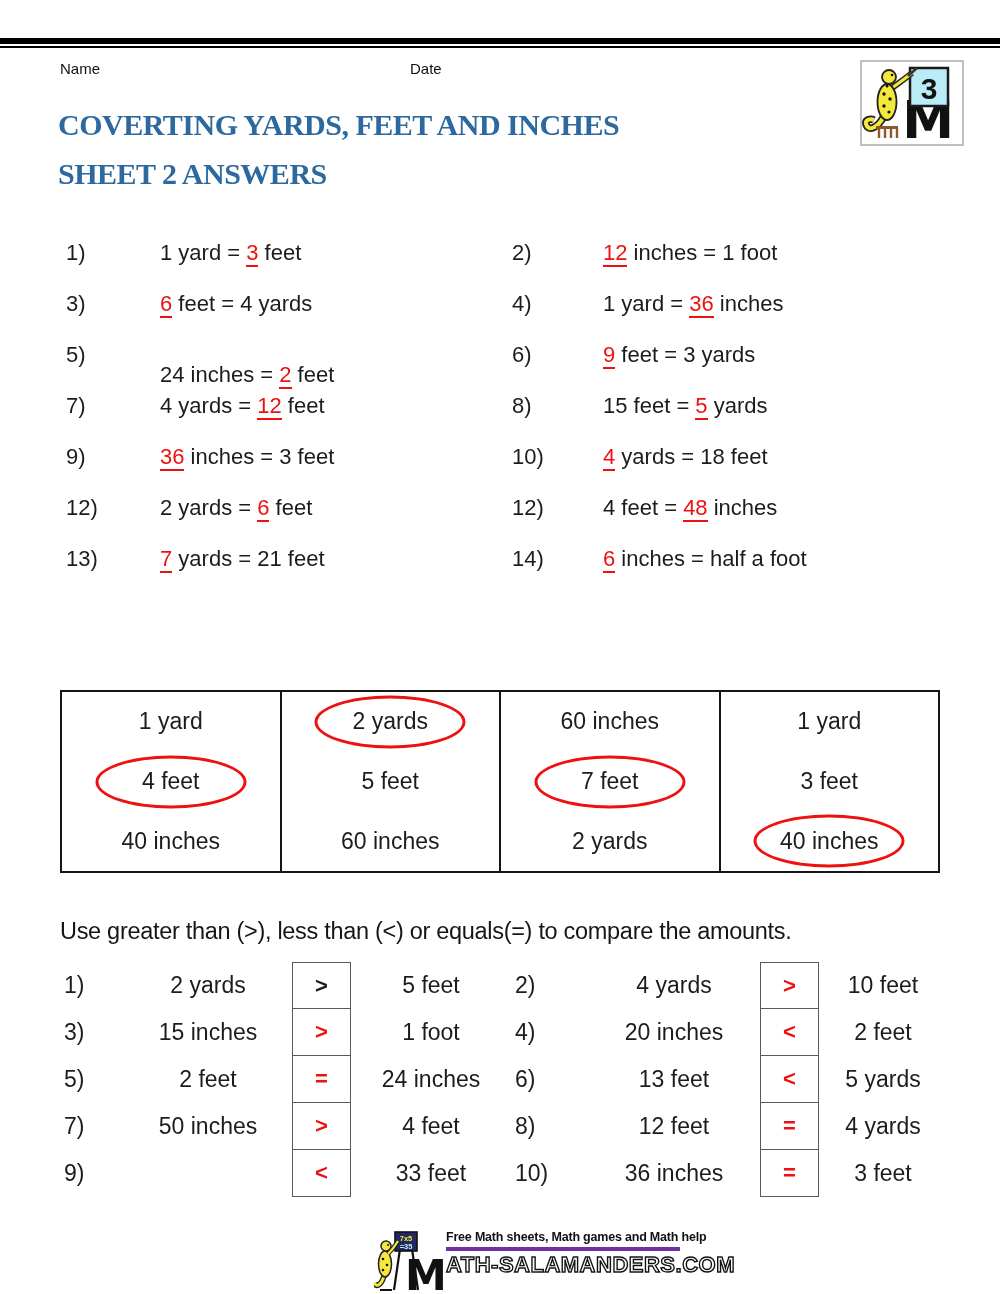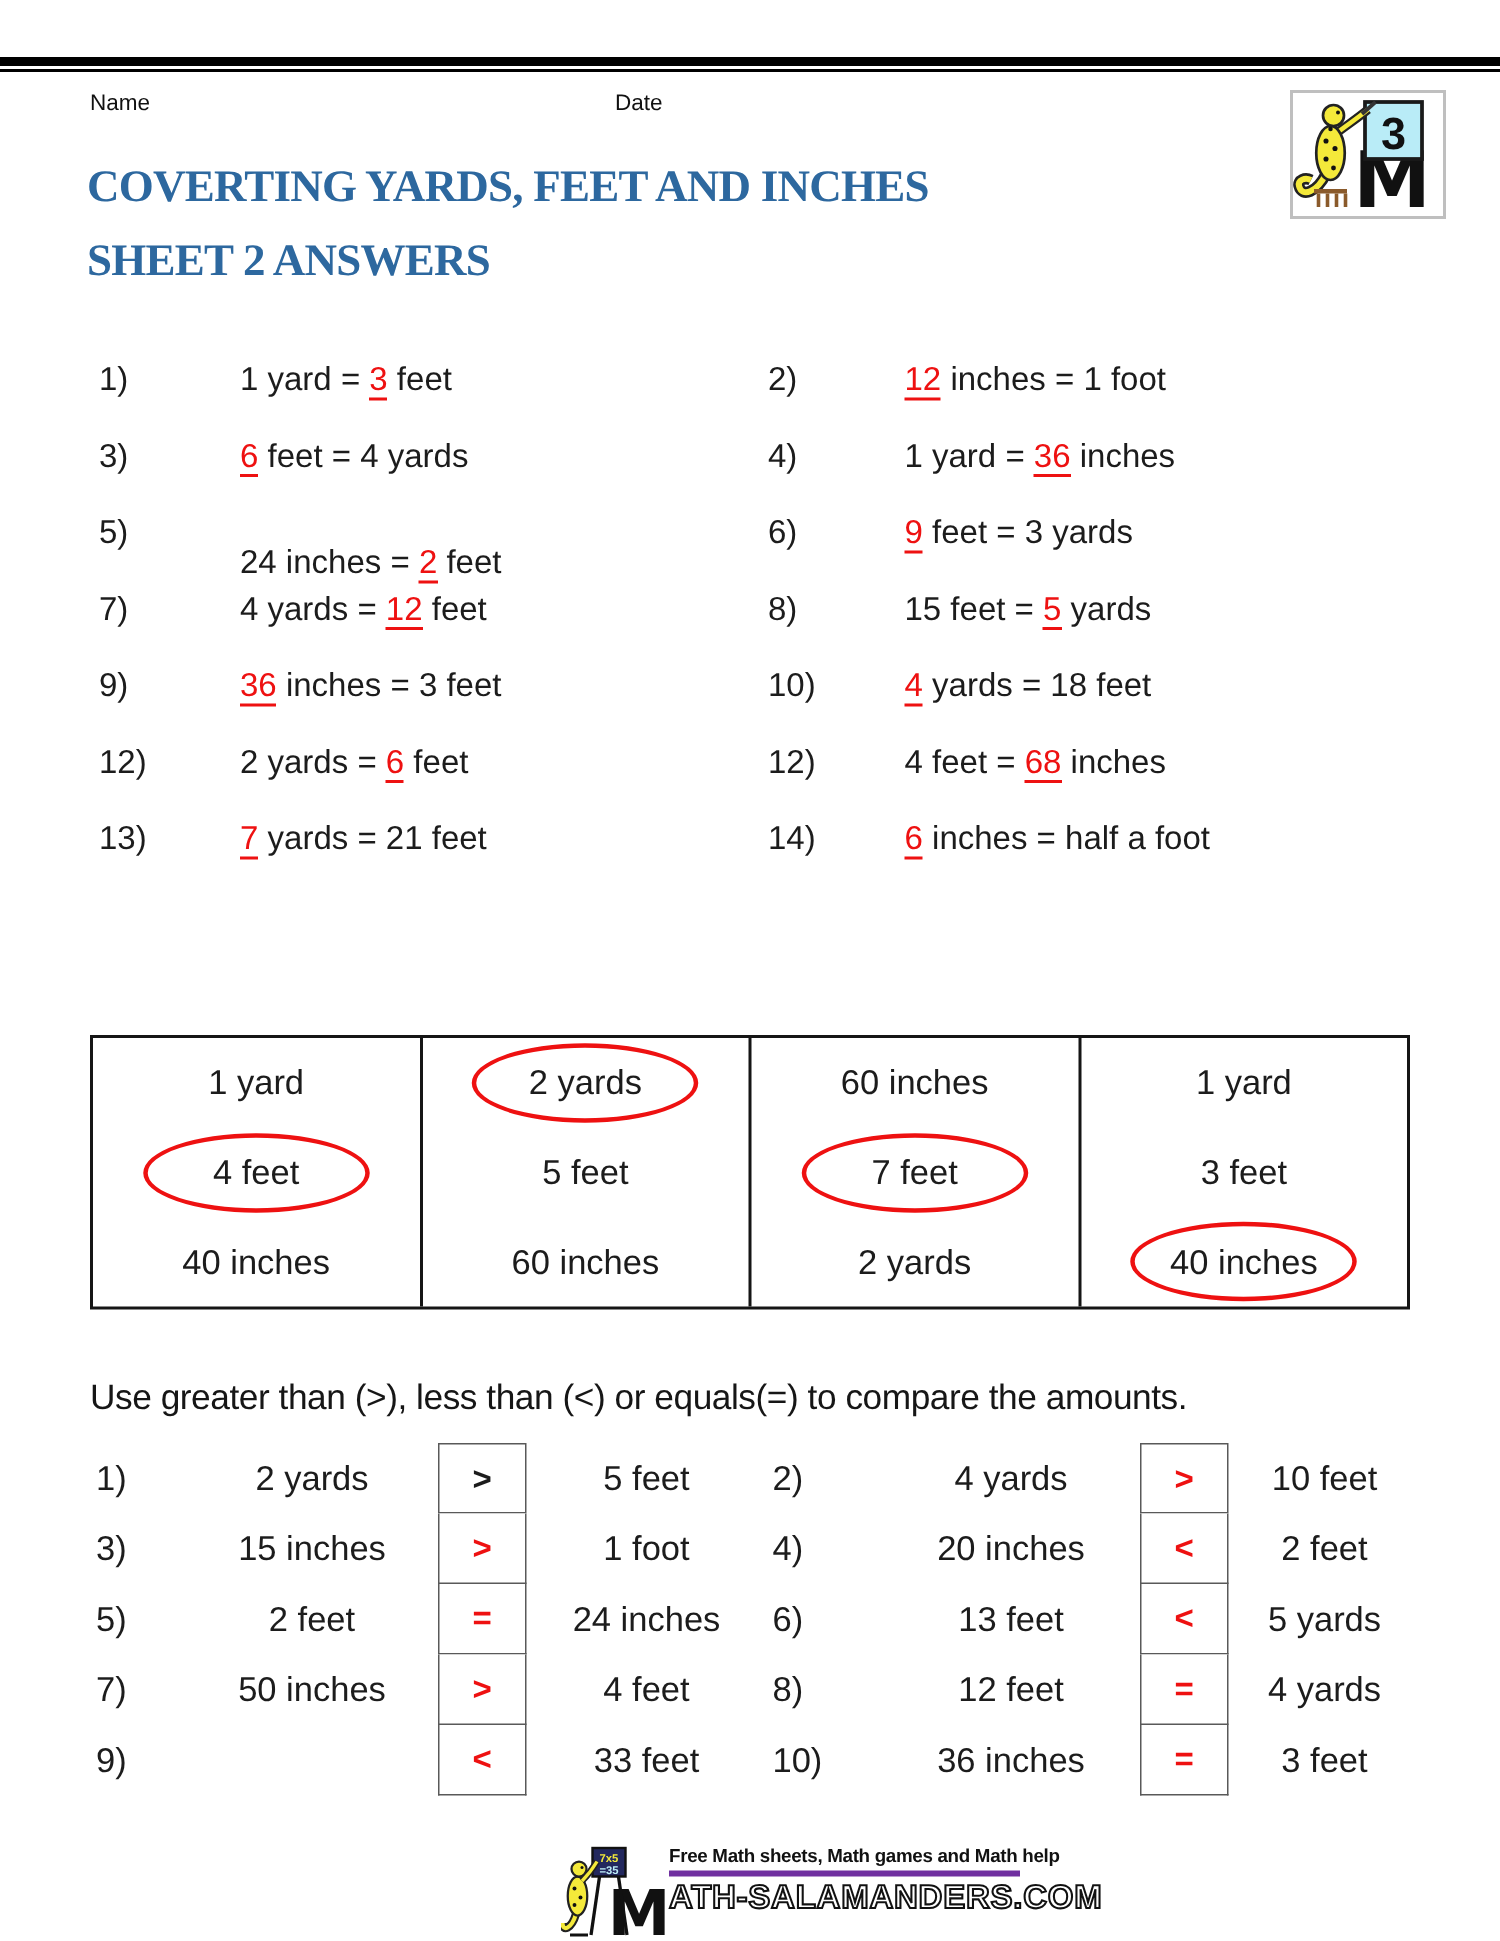--- a/index.html
+++ b/index.html
@@ -128,21 +128,21 @@
       <div class="q-text" style="top: 393px; left: 160px;"><span>4 yards = </span><span class="red-answer">12</span><span> feet</span></div>
       <div class="q-num" style="top: 393px; left: 512px;">8)</div>
       <div class="q-text" style="top: 393px; left: 603px;"><span>15 feet = </span><span class="red-answer">5</span><span> yards</span></div>
       <div class="q-num" style="top: 444px; left: 66px;">9)</div>
       <div class="q-text" style="top: 444px; left: 160px;"><span class="red-answer">36</span><span> inches = 3 feet</span></div>
       <div class="q-num" style="top: 444px; left: 512px;">10)</div>
       <div class="q-text" style="top: 444px; left: 603px;"><span class="red-answer">4</span><span> yards = 18 feet</span></div>
       <div class="q-num" style="top: 495px; left: 66px;">12)</div>
       <div class="q-text" style="top: 495px; left: 160px;"><span>2 yards = </span><span class="red-answer">6</span><span> feet</span></div>
       <div class="q-num" style="top: 495px; left: 512px;">12)</div>
-      <div class="q-text" style="top: 495px; left: 603px;"><span>4 feet = </span><span class="red-answer">68</span><span> inches</span></div>
+      <div class="q-text" style="top: 495px; left: 603px;"><span>4 feet = </span><span class="red-answer">48</span><span> inches</span></div>
       <div class="q-num" style="top: 546px; left: 66px;">13)</div>
       <div class="q-text" style="top: 546px; left: 160px;"><span class="red-answer">7</span><span> yards = 21 feet</span></div>
       <div class="q-num" style="top: 546px; left: 512px;">14)</div>
       <div class="q-text" style="top: 546px; left: 603px;"><span class="red-answer">6</span><span> inches = half a foot</span></div>
     </div>
 
   <div class="most-table">
       <div class="most-cell">
         <div class="most-option">
           <span>1 yard</span>

